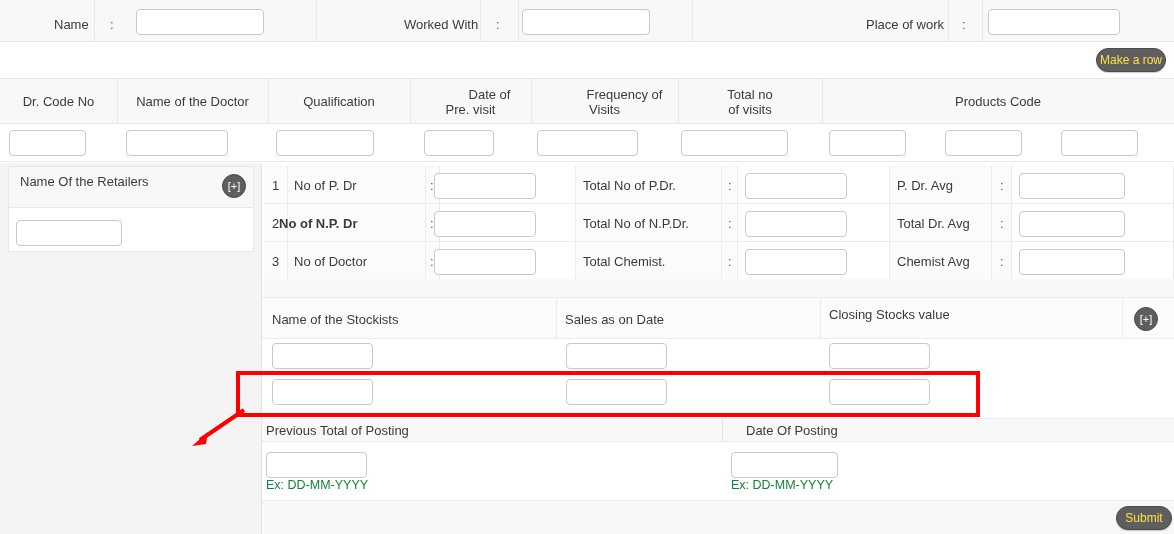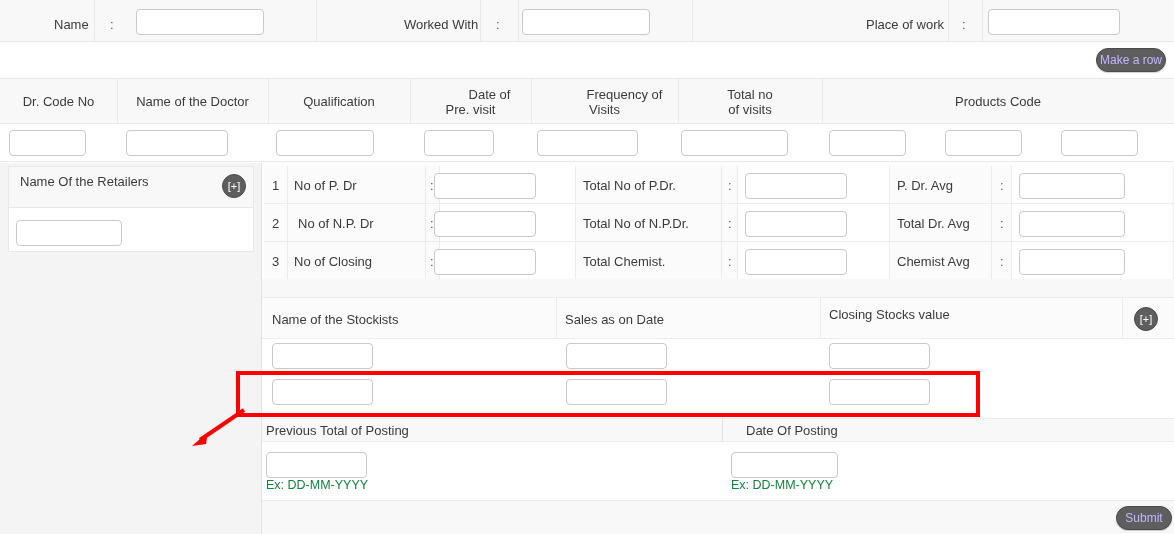--- a/index.html
+++ b/index.html
@@ -30,21 +30,21 @@
     height: 26px;
     font-size: 13px;
     padding: 2px 6px;
     color: #333;
     outline: none;
   }
 
   .pill {
     position: absolute;
     background: #5e5e5e;
-    color: #c4b5fd;
+    color: #fde047;
     border: 1px solid #4a4a4a;
     border-radius: 14px;
     font-size: 12px;
     line-height: 22px;
     text-align: center;
     cursor: pointer;
     box-shadow: 0 1px 1px rgba(0,0,0,.2);
   }
 
   .plusbtn {
@@ -202,21 +202,21 @@
   <div class="grid-cell" style="left:426px;top:204px;width:14px;height:38px;"></div>
   <div class="grid-cell w" style="left:440px;top:204px;width:136px;height:38px;"></div>
   <div class="grid-cell" style="left:576px;top:204px;width:146px;height:38px;"></div>
   <div class="grid-cell" style="left:722px;top:204px;width:16px;height:38px;"></div>
   <div class="grid-cell w" style="left:738px;top:204px;width:152px;height:38px;"></div>
   <div class="grid-cell" style="left:890px;top:204px;width:102px;height:38px;"></div>
   <div class="grid-cell" style="left:992px;top:204px;width:20px;height:38px;"></div>
   <div class="grid-cell w" style="left:1012px;top:204px;width:162px;height:38px;"></div>
 
   <div class="lbl" style="left:272px;top:216px;">2</div>
-  <div class="lbl" style="left:298px;top:216px;">No of N.P. Dr</div>
+  <div class="lbl" style="left:279px;top:216px;font-weight:bold;">No of N.P. Dr</div>
   <div class="colon" style="left:430px;top:216px;">:</div>
   <input class="tb" style="left: 434px; top: 211px; width: 102px;" value="">
   <div class="lbl" style="left:583px;top:216px;text-align:right;">Total No of N.P.Dr.</div>
   <div class="colon" style="left:728px;top:216px;">:</div>
   <input class="tb" style="left: 745px; top: 211px; width: 102px;" value="">
   <div class="lbl" style="left:897px;top:216px;">Total Dr. Avg</div>
   <div class="colon" style="left:1000px;top:216px;">:</div>
   <input class="tb" style="left: 1019px; top: 211px; width: 106px;" value="">
 
   <div class="grid-cell" style="left:264px;top:242px;width:24px;height:38px;"></div>
@@ -224,21 +224,21 @@
   <div class="grid-cell" style="left:426px;top:242px;width:14px;height:38px;"></div>
   <div class="grid-cell w" style="left:440px;top:242px;width:136px;height:38px;"></div>
   <div class="grid-cell" style="left:576px;top:242px;width:146px;height:38px;"></div>
   <div class="grid-cell" style="left:722px;top:242px;width:16px;height:38px;"></div>
   <div class="grid-cell w" style="left:738px;top:242px;width:152px;height:38px;"></div>
   <div class="grid-cell" style="left:890px;top:242px;width:102px;height:38px;"></div>
   <div class="grid-cell" style="left:992px;top:242px;width:20px;height:38px;"></div>
   <div class="grid-cell w" style="left:1012px;top:242px;width:162px;height:38px;"></div>
 
   <div class="lbl" style="left:272px;top:254px;">3</div>
-  <div class="lbl" style="left:294px;top:254px;">No of Closing</div>
+  <div class="lbl" style="left:294px;top:254px;">No of Doctor</div>
   <div class="colon" style="left:430px;top:254px;">:</div>
   <input class="tb" style="left: 434px; top: 249px; width: 102px;" value="">
   <div class="lbl" style="left:583px;top:254px;">Total Chemist.</div>
   <div class="colon" style="left:728px;top:254px;">:</div>
   <input class="tb" style="left: 745px; top: 249px; width: 102px;" value="">
   <div class="lbl" style="left:897px;top:254px;">Chemist Avg</div>
   <div class="colon" style="left:1000px;top:254px;">:</div>
   <input class="tb" style="left: 1019px; top: 249px; width: 106px;" value="">
 
   <div id="stk-gap"></div>

